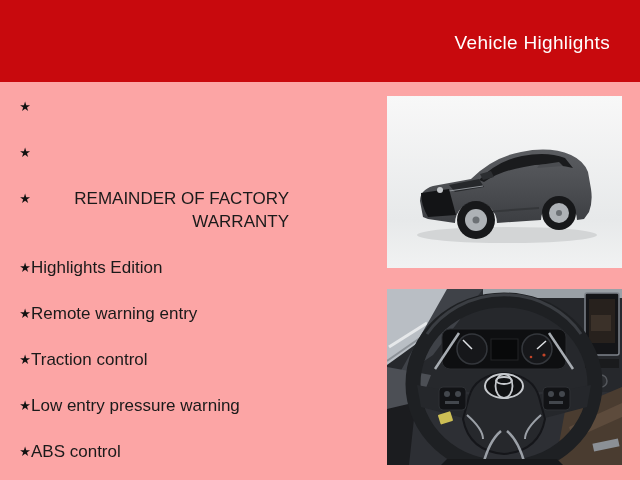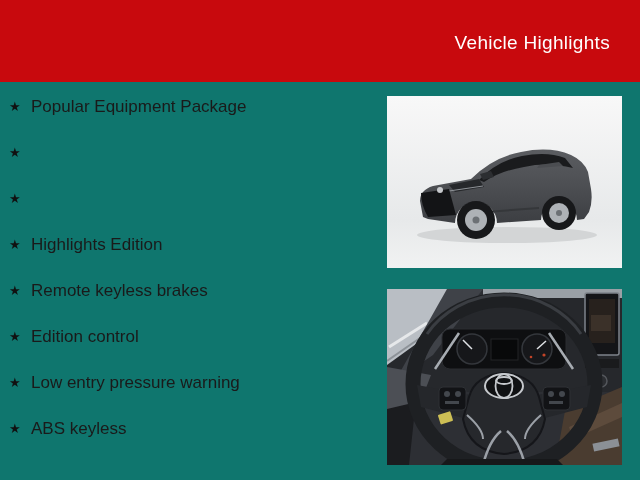--- a/index.html
+++ b/index.html
@@ -8,21 +8,22 @@
     width: 640px;
     height: 480px;
     background: #ffffff;
     font-family: "Liberation Sans", sans-serif;
     overflow: hidden;
   }
   .page {
     position: relative;
     width: 640px;
     height: 480px;
-    background: #0f766e;
+    background: #fca5a5;
+    text-align: right;
   }
   .header {
     position: absolute;
     top: 0; left: 0;
     width: 640px;
     height: 82px;
     background: #C8090D;
     display: flex;
     align-items: center;
     justify-content: flex-end;
@@ -79,47 +80,47 @@
 
 <div class="page">
 
   <div class="header">
     <span class="header-title">Vehicle Highlights</span>
   </div>
 
   <ul class="highlights-list">
     <li>
       <span class="bullet-star">★</span>
-      <span class="item-text">Popular Equipment Package</span>
-    </li>
-    <li>
-      <span class="bullet-star">★</span>
-    </li>
-    <li>
-      <span class="bullet-star">★</span>
+    </li>
+    <li>
+      <span class="bullet-star">★</span>
+    </li>
+    <li>
+      <span class="bullet-star">★</span>
+      <span class="item-text">REMAINDER OF FACTORY WARRANTY</span>
     </li>
     <li>
       <span class="bullet-star">★</span>
       <span class="item-text">Highlights Edition</span>
     </li>
     <li>
       <span class="bullet-star">★</span>
-      <span class="item-text">Remote keyless brakes</span>
-    </li>
-    <li>
-      <span class="bullet-star">★</span>
-      <span class="item-text">Edition control</span>
+      <span class="item-text">Remote warning entry</span>
+    </li>
+    <li>
+      <span class="bullet-star">★</span>
+      <span class="item-text">Traction control</span>
     </li>
     <li>
       <span class="bullet-star">★</span>
       <span class="item-text">Low entry pressure warning</span>
     </li>
     <li>
       <span class="bullet-star">★</span>
-      <span class="item-text">ABS keyless</span>
+      <span class="item-text">ABS control</span>
     </li>
   </ul>
 
   <figure class="photo photo-exterior" style="margin:0" role="img" aria-label="Gray Toyota Corolla hatchback, front three-quarter exterior view on light studio background">
     <svg width="235" height="172" viewBox="0 0 235 172">
       <defs>
         <linearGradient id="bgGrad" x1="0" y1="0" x2="0" y2="1">
           <stop offset="0" stop-color="#f8f8f8"></stop>
           <stop offset="0.72" stop-color="#e7e9ea"></stop>
           <stop offset="1" stop-color="#f1f2f2"></stop>

